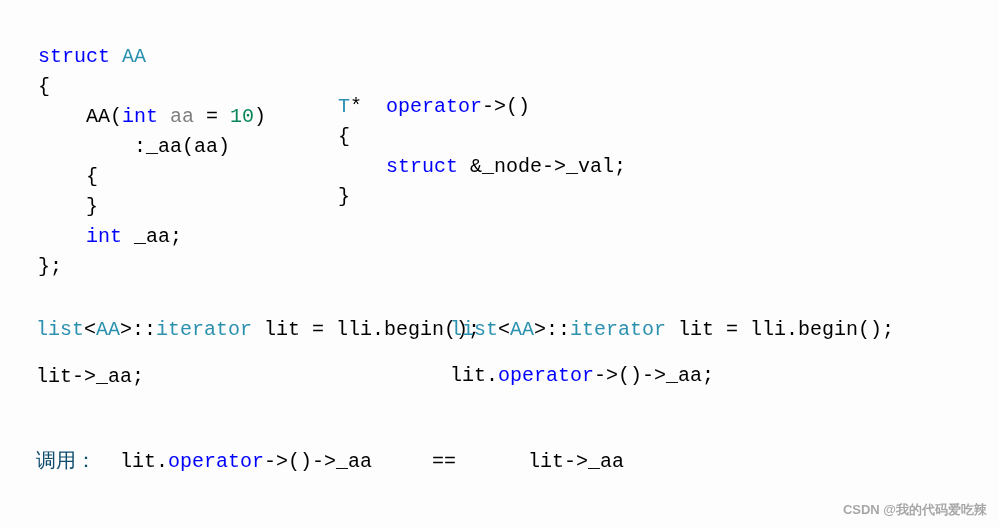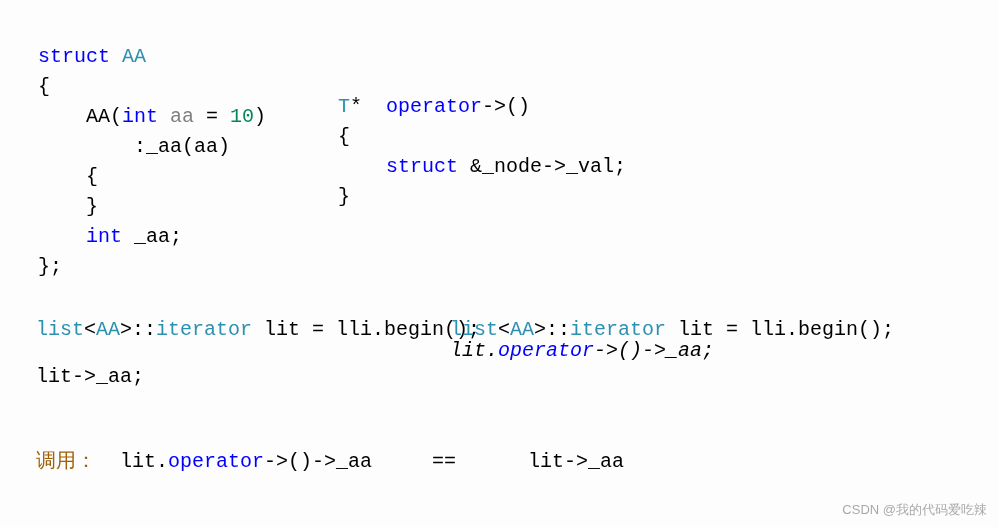--- a/index.html
+++ b/index.html
@@ -15,35 +15,36 @@
     .code-area {
       position: absolute;
       white-space: pre;
       line-height: 1.5;
     }
     .block-struct { left: 38px; top: 12px; }
     .block-operator { left: 338px; top: 62px; }
     .line-left { left: 36px; top: 315px; white-space: pre; }
     .line-left2 { left: 36px; top: 362px; white-space: pre; }
     .line-right { left: 450px; top: 315px; white-space: pre; }
-    .line-right2 { left: 450px; top: 336px; white-space: pre; font-style: italic; }
+    .line-right2 { left: 450px; top: 361px; white-space: pre; }
     .line-bottom { left: 36px; top: 445px; white-space: pre; font-size: 20px; }
 
     .kw { color: #0000ff; }
     .type { color: #2b91af; }
     .gray { color: #808080; }
     .plain { color: #000; }
-    .cn { font-family: "SimSun", serif; color: #a16207; }
+    .cn { font-family: "SimSun", serif; color: #0c4a6e; }
     .watermark {
       position: absolute;
       right: 12px;
       bottom: 8px;
       font-size: 13px;
       color: rgba(0,0,0,0.35);
       font-family: sans-serif;
+      font-weight: bold;
     }
   </style>
 </head>
 <body>
 
 <div class="code-area block-struct">
 <span class="kw">struct</span><span class="type"> AA</span>
 <span class="plain">{</span>
 <span class="plain">    AA</span><span class="plain">(</span><span class="kw">int</span><span class="gray"> aa </span><span class="plain">= </span><span style="color:#098658">10</span><span class="plain">)</span>
 <span class="plain">        :_aa(aa)</span>

